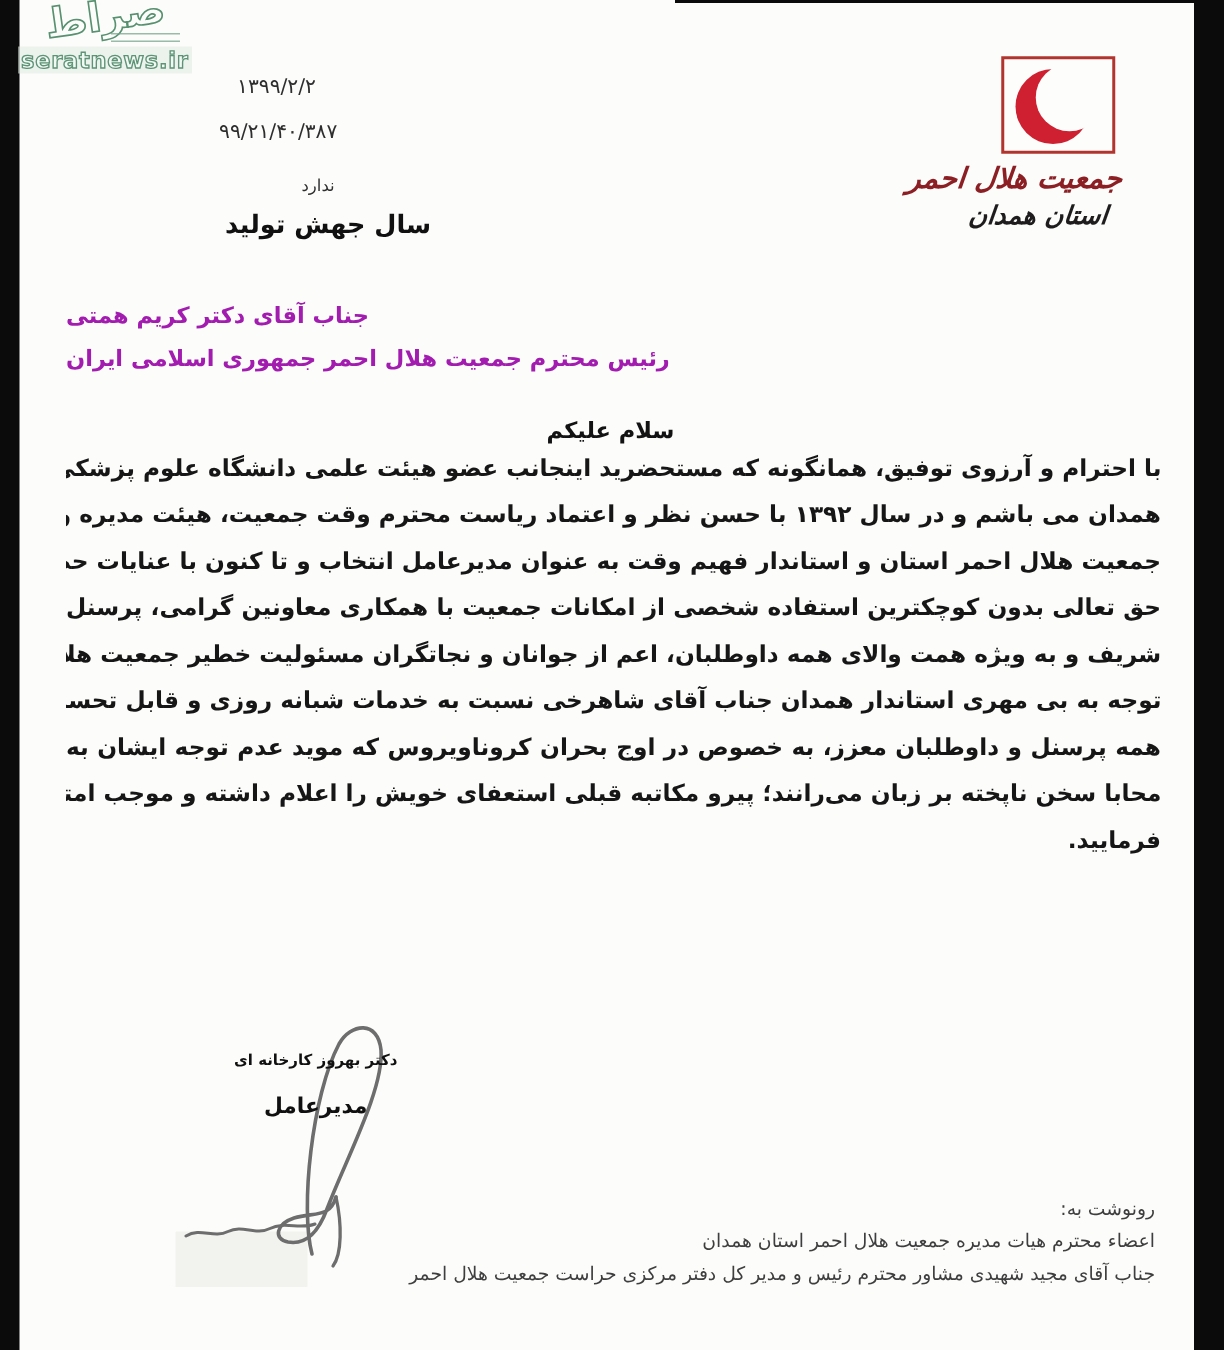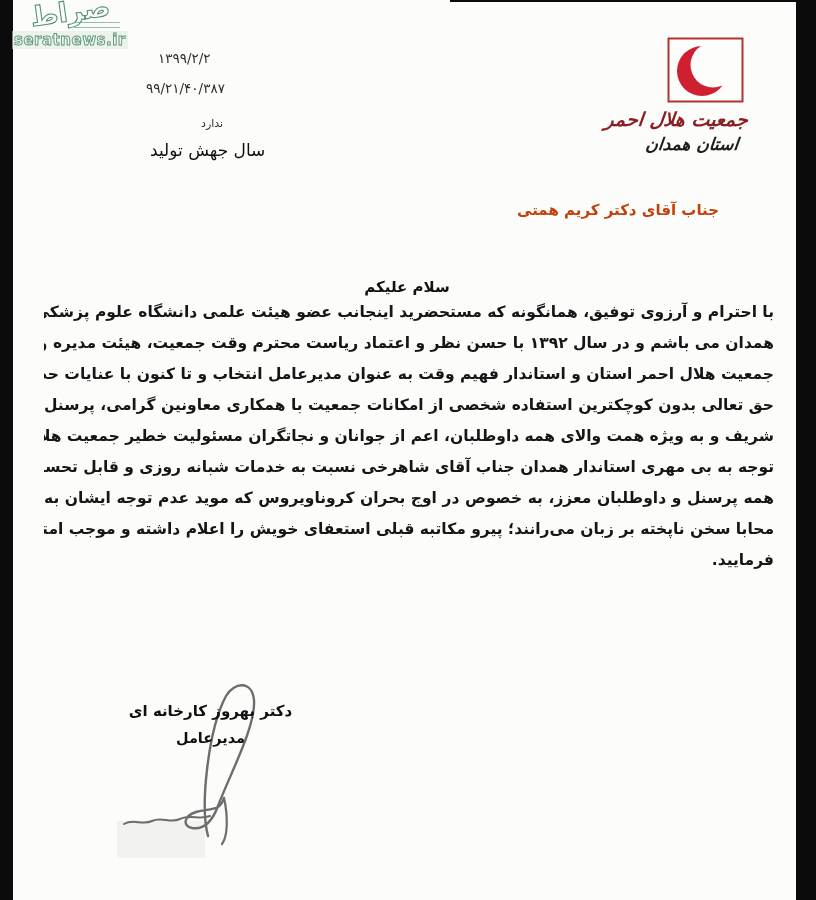--- a/index.html
+++ b/index.html
@@ -43,42 +43,42 @@
   .logo-box { position: absolute; left: 667px; top: 37px; width: 77px; height: 66px; }
   .org-script { position: absolute; direction: rtl; text-align: center; font-style: italic; font-weight: bold; white-space: nowrap; }
   .org-line1 { left: 648px; top: 108px; width: 100px; font-size: 19px; color: #8c1f24; transform: skewX(-6deg); position: absolute; }
   .org-line2 { left: 642px; top: 134px; width: 100px; font-size: 17px; color: #1e1c1c; transform: skewX(-6deg); position: absolute; }
 
   
   .meta { position: absolute; direction: rtl; color: #2e2e2e; white-space: nowrap; text-align: right; }
   .meta-date   { left: 158px; top: 50px;  font-size: 13.5px; letter-spacing: .5px; }
   .meta-number { left: 133px; top: 80px;  font-size: 13.5px; letter-spacing: .5px; margin-left: 13px; }
   .meta-attach { left: 201px; top: 117px; font-size: 11px; }
-  .meta-slogan { left: 150px; top: 140px; font-size: 17px; font-weight: normal; color: #101010; }
+  .meta-slogan { left: 150px; top: 140px; font-size: 17px; font-weight: bold; color: #101010; }
 
   
-  .recipient { position: absolute; left: 44px; right: 44px; top: 200px; direction: rtl; text-align: right; color: #c2410c; }
+  .recipient { position: absolute; left: 44px; right: 44px; top: 200px; direction: rtl; text-align: left; color: #a21caf; }
   .recipient .name  { font-size: 15px; font-weight: bold; margin-left: 0; padding-left: 0; margin-right: 53px; line-height: 20px; }
   .recipient .title { font-size: 15px; font-weight: bold; margin-top: 9px; line-height: 20px; }
   .salutation { position: absolute; left: 44px; right: 46px; top: 278px; direction: rtl; text-align: center;
     font-size: 15px; font-weight: bold; color: #121212; }
 
   
   .body-text { position: absolute; left: 44px; right: 42px; top: 297px; direction: rtl; color: #161616; }
   .body-line {
     height: 31px; line-height: 31px;
     font-size: 15.5px; font-weight: bold;
     text-align: justify; text-align-last: justify;
     white-space: nowrap; overflow: hidden;
   }
   .body-line.last { text-align: right; text-align-last: right; }
 
   
   .sig-name  { position: absolute; left: 128px; top: 702px; width: 165px; text-align: center; direction: rtl;
-    font-size: 15px; font-weight: bold; color: #101010; white-space: nowrap; }
+    font-size: 10px; font-weight: bold; color: #101010; white-space: nowrap; }
   .sig-title { position: absolute; left: 128px; top: 730px; width: 165px; text-align: center; direction: rtl;
     font-size: 14.5px; font-weight: bold; color: #101010; }
   .sig-svg { position: absolute; left: 112px; top: 678px; }
   .sig-shadow { position: absolute; left: 117px; top: 821px; width: 88px; height: 37px; background: #f2f2ee; }
 
   
   .cc { position: absolute; left: 44px; right: 46px; top: 796px; direction: rtl; text-align: right; color: #3e3e3e; }
   .cc .cc-label { font-size: 12.5px; line-height: 20px; }
   .cc .cc-item  { font-size: 12.5px; line-height: 21.5px; }
 </style>
@@ -107,20 +107,21 @@
   <div class="org-line1 org-script">جمعیت هلال احمر</div>
   <div class="org-line2 org-script">استان همدان</div>
 
   <div class="meta meta-date">۱۳۹۹/۲/۲</div>
   <div class="meta meta-number">۹۹/۲۱/۴۰/۳۸۷</div>
   <div class="meta meta-attach">ندارد</div>
   <div class="meta meta-slogan">سال جهش تولید</div>
 
   <div class="recipient">
     <div class="name">جناب آقای دکتر کریم همتی</div>
+    <div class="title">رئیس محترم جمعیت هلال احمر جمهوری اسلامی ایران</div>
   </div>
   <div class="salutation">سلام علیکم</div>
 
   <div class="body-text">
     <div class="body-line">با احترام و آرزوی توفیق، همانگونه که مستحضرید اینجانب عضو هیئت علمی دانشگاه علوم پزشکی</div>
     <div class="body-line">همدان می باشم و در سال ۱۳۹۲ با حسن نظر و اعتماد ریاست محترم وقت جمعیت، هیئت مدیره وزین</div>
     <div class="body-line">جمعیت هلال احمر استان و استاندار فهیم وقت به عنوان مدیرعامل انتخاب و تا کنون با عنایات حضرت</div>
     <div class="body-line">حق تعالی بدون کوچکترین استفاده شخصی از امکانات جمعیت با همکاری معاونین گرامی، پرسنل</div>
     <div class="body-line">شریف و به ویژه همت والای همه داوطلبان، اعم از جوانان و نجاتگران مسئولیت خطیر جمعیت هلال</div>
     <div class="body-line">توجه به بی مهری استاندار همدان جناب آقای شاهرخی نسبت به خدمات شبانه روزی و قابل تحسین</div>
@@ -132,14 +133,19 @@
   <div class="sig-shadow"></div>
   <svg class="sig-svg" width="225" height="180" viewBox="0 0 225 180">
     <path d="M 96 158 C 88 128 96 52 114 18 C 122 4 140 2 142 22 C 144 48 118 96 106 128 C 100 144 92 152 80 150
              C 70 148 72 138 84 134 C 98 130 108 134 112 120" fill="none" stroke="#6d6d6d" stroke-width="2.4" stroke-linecap="round"></path>
     <path d="M 112 120 C 116 138 116 158 110 166" fill="none" stroke="#6d6d6d" stroke-width="2.2" stroke-linecap="round"></path>
     <path d="M 12 146 C 22 140 30 148 40 143 C 50 138 58 146 68 141 C 78 136 88 142 98 138" fill="none" stroke="#6d6d6d" stroke-width="2" stroke-linecap="round"></path>
   </svg>
   <div class="sig-name">دکتر بهروز کارخانه ای</div>
   <div class="sig-title">مدیرعامل</div>
 
+  <div class="cc">
+    <div class="cc-label">رونوشت به:</div>
+    <div class="cc-item">اعضاء محترم هیات مدیره جمعیت هلال احمر استان همدان</div>
+    <div class="cc-item">جناب آقای مجید شهیدی مشاور محترم رئیس و مدیر کل دفتر مرکزی حراست جمعیت هلال احمر</div>
+  </div>
 
 </div>
 
 </body></html>

